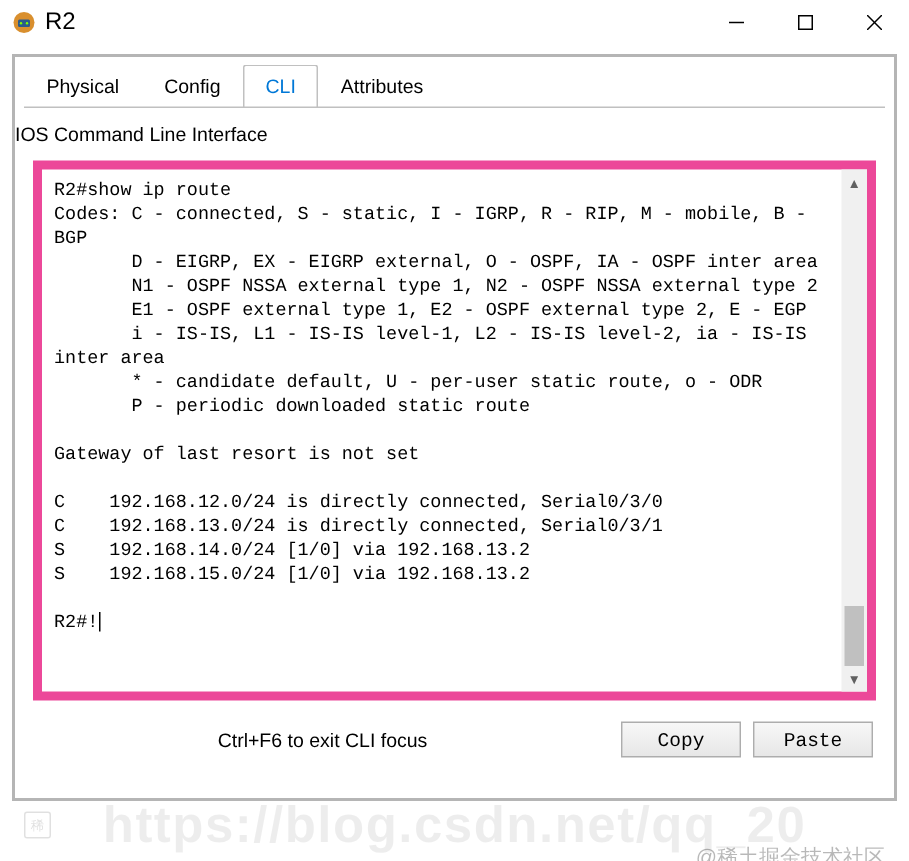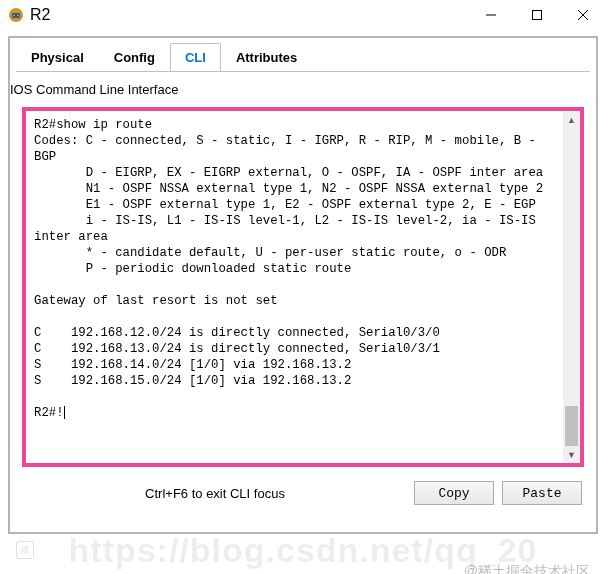--- a/index.html
+++ b/index.html
@@ -7,28 +7,28 @@
 
     .titlebar { display: flex; align-items: center; height: 30px; background: #fff; padding-left: 8px; }
     .titlebar .icon { width: 16px; height: 16px; margin-right: 6px; }
     .titlebar .title { flex: 1; font-size: 16px; }
     .titlebar .wincontrols { display: flex; height: 100%; }
     .titlebar .wbtn { width: 46px; height: 30px; display: flex; align-items: center; justify-content: center; font-size: 13px; background: #fff; border: none; cursor: pointer; }
     .wbtn .glyph { stroke: #000; stroke-width: 1; fill: none; }
 
     .body-area { border: 2px solid #b5b5b5; margin: 6px 8px 0 8px; height: 498px; background: #fff; display: flex; flex-direction: column; position: relative; }
 
-    .tabs { display: flex; padding: 4px 6px 0 6px; position: relative; font-weight: bold; }
+    .tabs { display: flex; padding: 4px 6px 0 6px; position: relative; }
     .tab { padding: 6px 14px 6px 14px; font-size: 13px; color: #000; border: 1px solid transparent; border-bottom: none; cursor: pointer; position: relative; top: 1px; background: transparent; }
     .tab.active { border: 1px solid #c0c0c0; border-bottom: 1px solid #fff; background: #fff; color: #0078d7; border-radius: 2px 2px 0 0; }
     .tabline { height: 1px; background: #c0c0c0; margin: 0 6px; position: relative; top: 0; }
 
     .subtitle { text-align: left; padding: 10px 0 6px 0; font-size: 13px; }
 
-    .terminal-wrap { margin: 4px 12px; border: 4px solid #ec4899; height: 360px; position: relative; display: flex; }
+    .terminal-wrap { margin: 4px 12px; border: 6px solid #ec4899; height: 360px; position: relative; display: flex; }
     .terminal { flex: 1; padding: 6px 8px; font-family: "Courier New", monospace; font-size: 12.3px; line-height: 16px; white-space: pre-wrap; overflow: hidden; }
     .term-scroll { width: 17px; background: #f0f0f0; display: flex; flex-direction: column; align-items: center; }
     .term-scroll .arrow { width: 17px; height: 17px; display: flex; align-items: center; justify-content: center; font-size: 9px; color: #606060; }
     .term-scroll .track { flex: 1; width: 100%; position: relative; }
     .term-scroll .thumb { position: absolute; bottom: 0; left: 2px; width: 13px; height: 40px; background: #c0c0c0; }
     .cursor { display: inline-block; width: 1px; height: 13px; background: #000; vertical-align: middle; }
 
     .footer { display: flex; align-items: center; padding: 10px 14px; gap: 8px; }
     .footer .hint { flex: 1; font-size: 13px; text-align: center; }
     .footer .btn { min-width: 80px; height: 24px; background: linear-gradient(#f7f7f7,#e7e7e7); border: 1px solid #adadad; font-size: 13px; cursor: pointer; font-family: Liberation Mono, monospace; }

